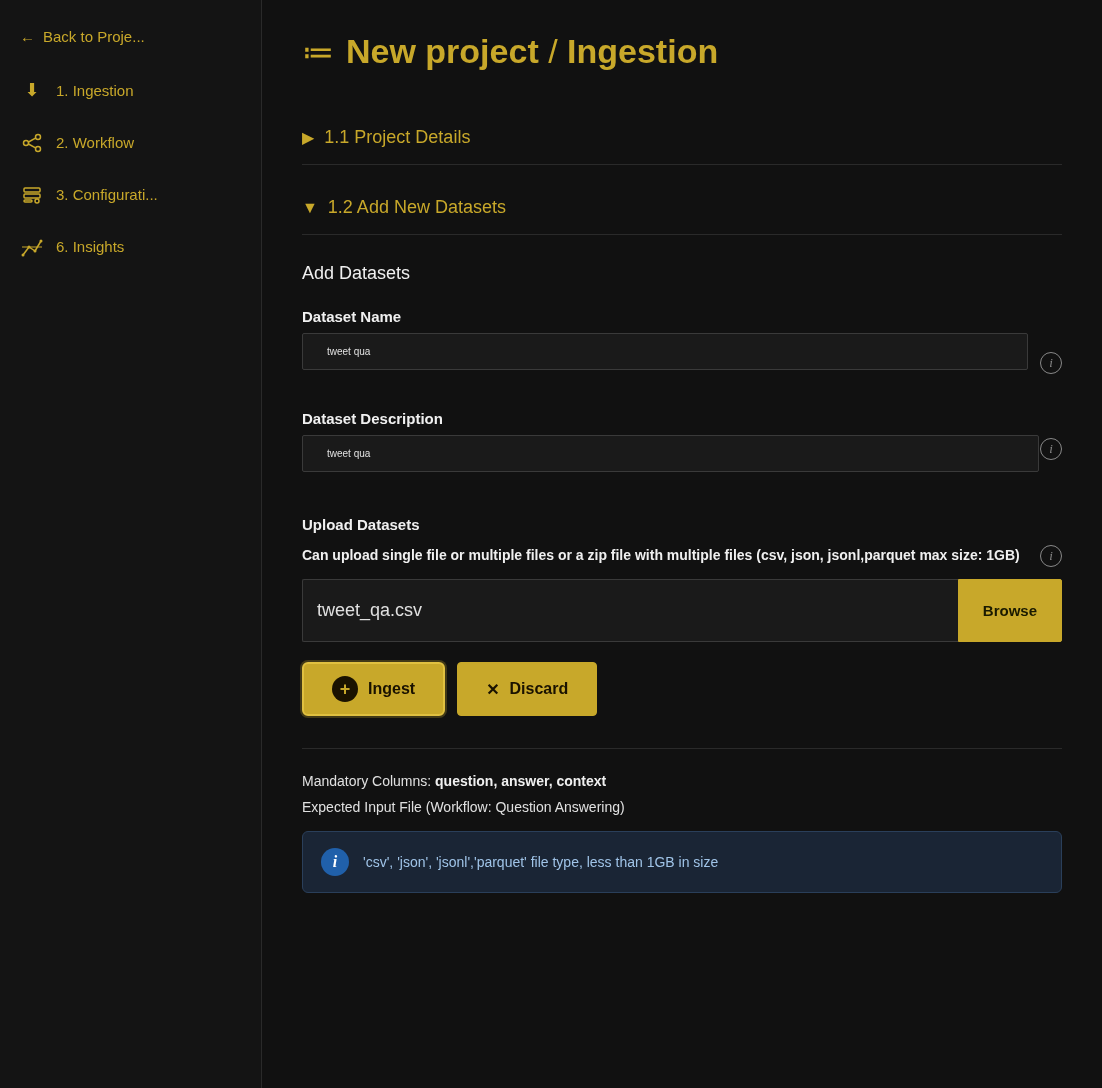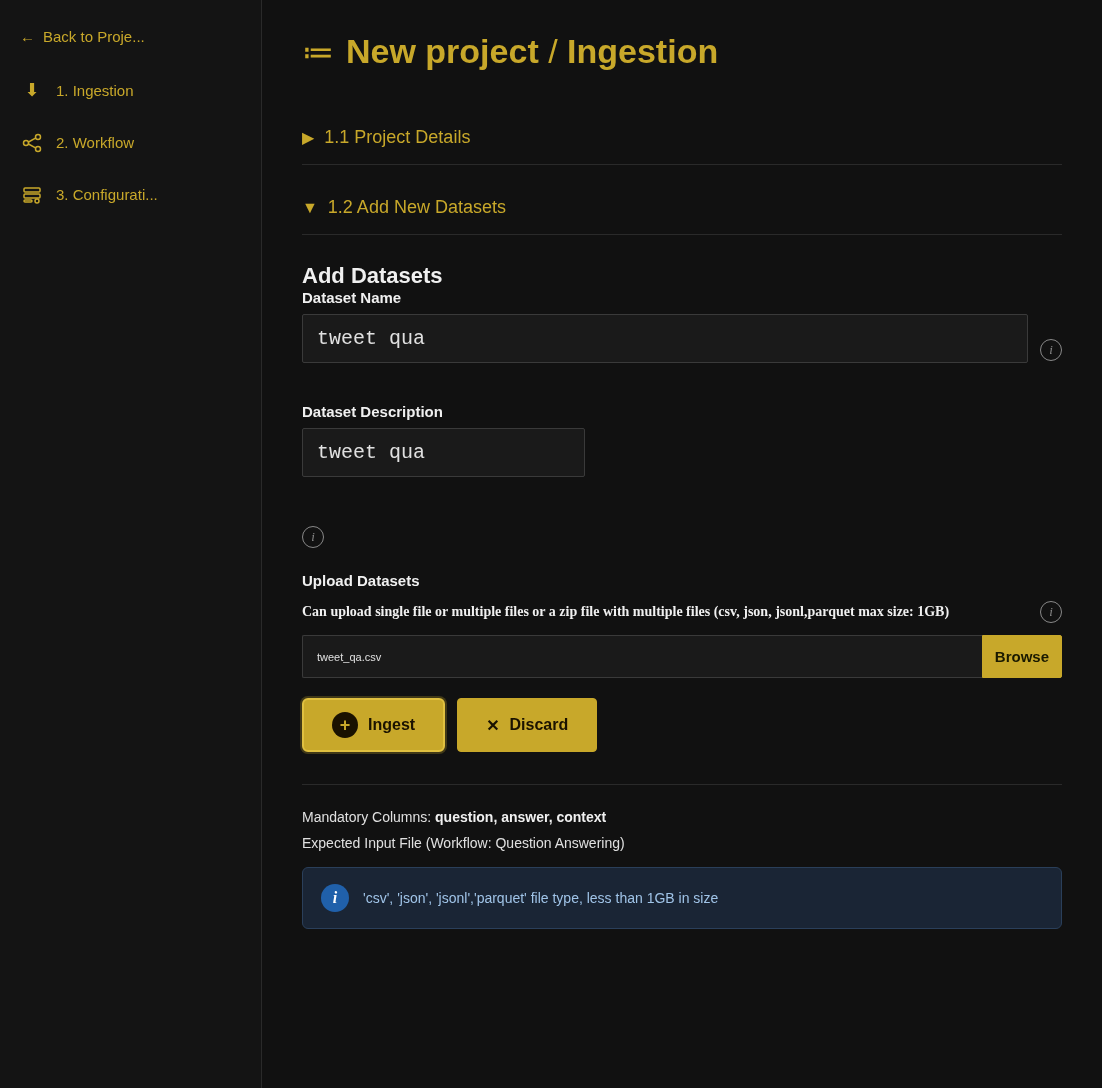--- a/index.html
+++ b/index.html
@@ -95,23 +95,24 @@
       font-size: 18px;
       color: #c8a82a;
       font-weight: 500;
     }
 
     
     .add-datasets-container {
       padding: 20px 0;
     }
     .add-datasets-title {
-      font-size: 22px;
-      font-weight: 700;
+      font-size: 18px;
+      font-weight: 400;
       color: #f0f0f0;
+      margin-bottom: 24px;
     }
 
     .field-group {
       margin-bottom: 20px;
     }
     .field-label {
       font-size: 15px;
       font-weight: 600;
       color: #f0f0f0;
       margin-bottom: 8px;
@@ -132,73 +133,71 @@
       font-size: 13px;
       font-style: italic;
       font-family: serif;
       cursor: pointer;
     }
     .field-input {
       width: 100%;
       background: #1a1a1a;
       border: 1.5px solid #3a3a3a;
       color: #e0e0e0;
-      padding: 12px 14px;
-      font-size: 20px;
+      padding: 12px 24px;
+      font-size: 10px;
       border-radius: 2px;
       outline: none;
-      font-family: Liberation Mono, monospace;
     }
 
     .upload-section-label {
       font-size: 15px;
       font-weight: 600;
       color: #f0f0f0;
       margin-bottom: 12px;
     }
     .upload-description {
       font-size: 14px;
       color: #c0c0c0;
       margin-bottom: 0;
       line-height: 1.5;
       display: flex;
       align-items: flex-end;
       justify-content: space-between;
       gap: 12px;
-      font-family: Liberation Serif, serif;
     }
     .upload-description-text {
       font-weight: 700;
       font-size: 14px;
       color: #f0f0f0;
     }
 
     .upload-input-row {
       display: flex;
       gap: 0;
       margin-bottom: 20px;
     }
     .upload-file-input {
       flex: 1;
       background: #1a1a1a;
       border: 1.5px solid #3a3a3a;
       border-right: none;
       color: #e0e0e0;
-      padding: 12px 14px;
-      font-size: 11px;
+      padding: 20px 14px;
+      font-size: 18px;
       border-radius: 2px 0 0 2px;
       outline: none;
     }
     .browse-button {
       background: #c8a82a;
       border: 1.5px solid #c8a82a;
       color: #1a1a00;
       font-size: 15px;
       font-weight: 700;
-      padding: 12px 12px;
+      padding: 12px 24px;
       cursor: pointer;
       border-radius: 0 2px 2px 0;
     }
 
     
     .action-buttons {
       display: flex;
       gap: 12px;
       margin-bottom: 32px;
     }
@@ -327,20 +326,35 @@
     <span class="icon">
       <svg width="20" height="20" viewBox="0 0 20 20" fill="none">
         <rect x="2" y="3" width="16" height="4" rx="1" stroke="#c8a82a" stroke-width="1.5"></rect>
         <rect x="2" y="9" width="16" height="4" rx="1" stroke="#c8a82a" stroke-width="1.5"></rect>
         <rect x="2" y="15" width="8" height="2" rx="1" stroke="#c8a82a" stroke-width="1.5"></rect>
         <circle cx="15" cy="16" r="2" stroke="#c8a82a" stroke-width="1.5"></circle>
       </svg>
     </span>
     <span>3. Configurati...</span>
   </div>
+  <div class="sidebar-item">
+    <span class="icon">
+      <svg width="22" height="20" viewBox="0 0 22 20" fill="none">
+        <line x1="2" y1="18" x2="8" y2="10" stroke="#c8a82a" stroke-width="1.5"></line>
+        <line x1="8" y1="10" x2="14" y2="14" stroke="#c8a82a" stroke-width="1.5"></line>
+        <line x1="14" y1="14" x2="20" y2="4" stroke="#c8a82a" stroke-width="1.5"></line>
+        <line x1="1" y1="10" x2="21" y2="10" stroke="#c8a82a" stroke-width="1"></line>
+        <circle cx="2" cy="18" r="1.5" fill="#c8a82a"></circle>
+        <circle cx="8" cy="10" r="1.5" fill="#c8a82a"></circle>
+        <circle cx="14" cy="14" r="1.5" fill="#c8a82a"></circle>
+        <circle cx="20" cy="4" r="1.5" fill="#c8a82a"></circle>
+      </svg>
+    </span>
+    <span>6. Insights</span>
+  </div>
 </div>
 
 <div class="main">
 
   <div class="page-header">
     <span class="page-header-icon" style="font-size:32px; color:#c8a82a;">≔</span>
     <h1 class="page-title">
       <span>New project</span><span style="font-weight:300;"> / </span><span>Ingestion</span>
     </h1>
   </div>
@@ -361,21 +375,21 @@
     <div style="display:flex; align-items:center; gap:12px; margin-bottom:20px;">
       <div class="field-group" style="flex:1;">
         <div class="field-label">
           <span class="field-label-text">Dataset Name</span>
         </div>
         <input class="field-input" type="text" value="tweet qua" style="">
       </div>
       <div class="info-icon" style="margin-top:28px;">i</div>
     </div>
 
-    <div style="display:flex; align-items:flex-start; gap:1px; margin-bottom:24px;flex-direction:column;">
+    <div style="display:flex; align-items:flex-start; gap:1px; margin-bottom:24px;">
       <div class="field-group" style="flex:1;">
         <div class="field-label">
           <span class="field-label-text">Dataset Description</span>
         </div>
         <input class="field-input" type="text" value="tweet qua" style="">
       </div>
       <div class="info-icon" style="margin-top:28px;">i</div>
     </div>
 
     <div class="upload-section-label">Upload Datasets</div>

